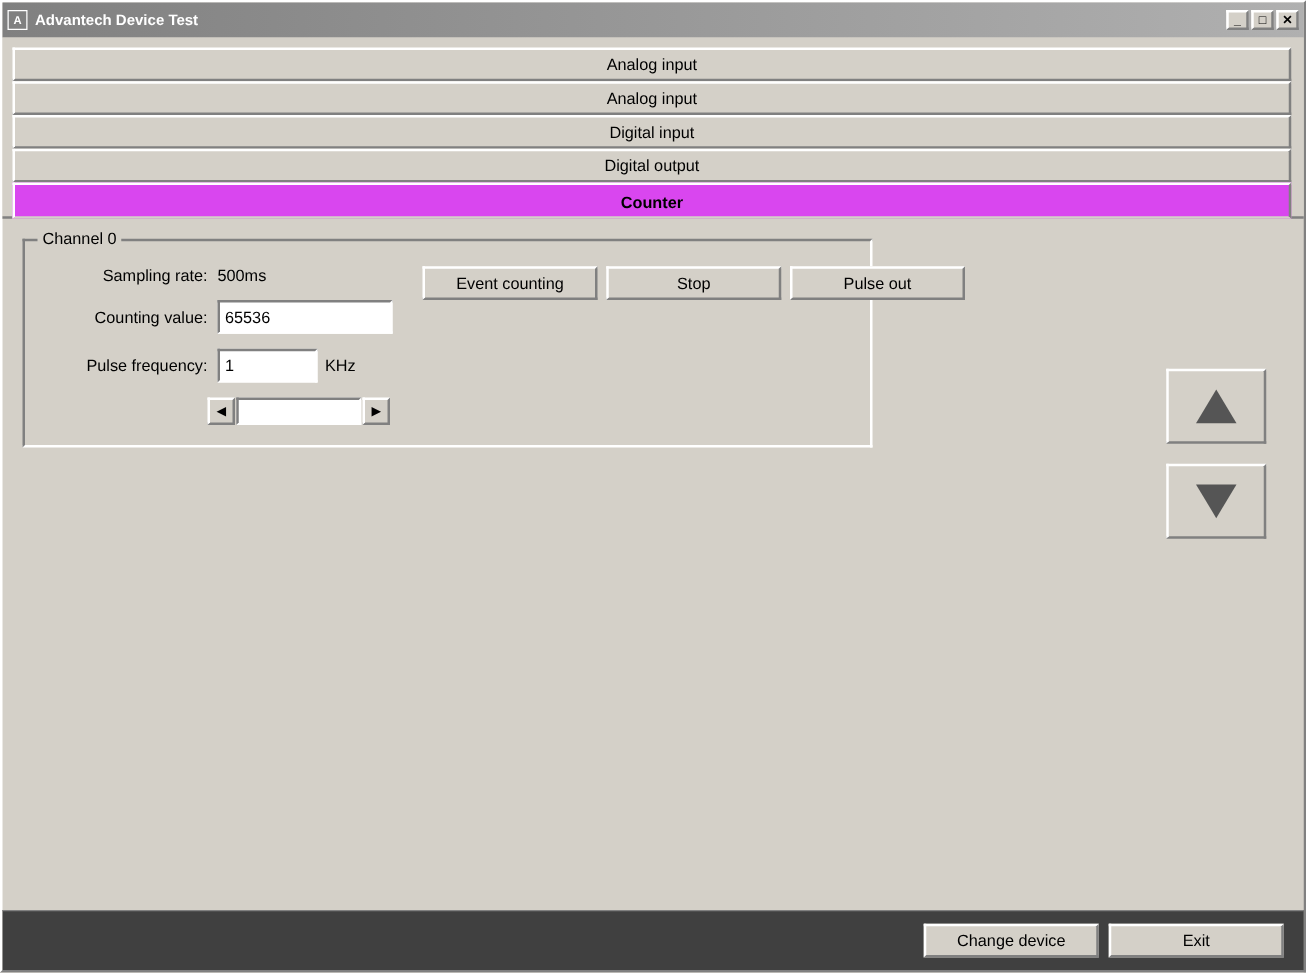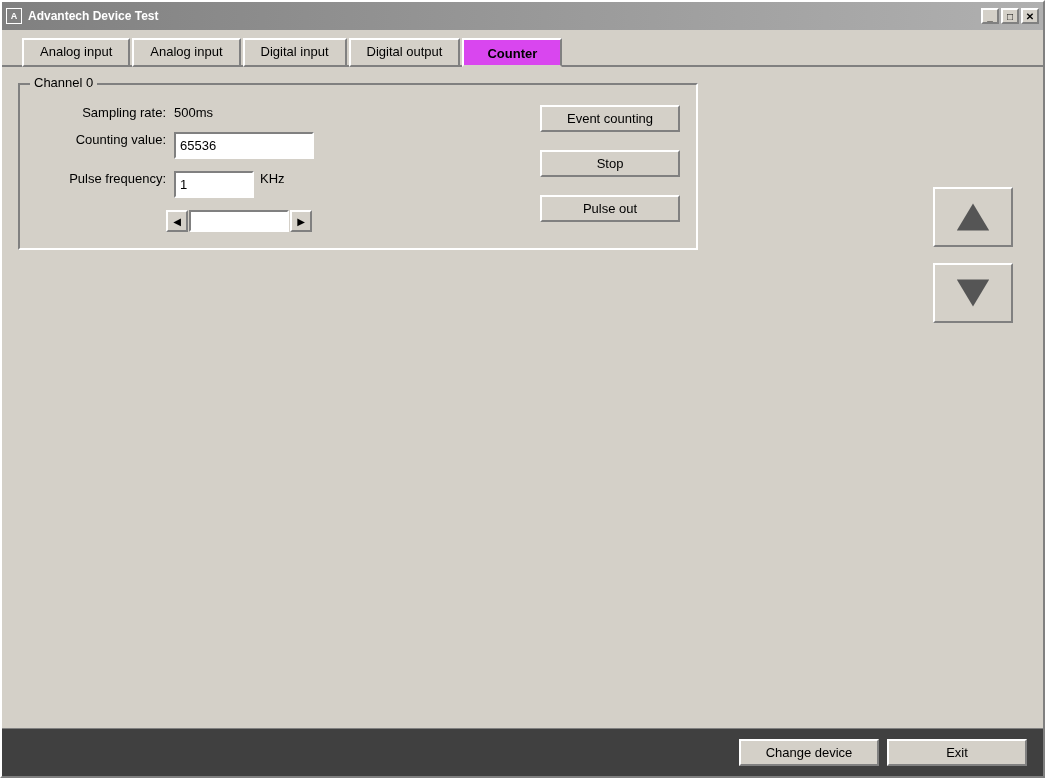--- a/index.html
+++ b/index.html
@@ -70,23 +70,24 @@
       cursor: pointer;
       display: flex;
       align-items: center;
       justify-content: center;
       font-size: 10px;
       font-weight: bold;
     }
 
     .tab-bar {
       display: flex;
-      padding: 6px 8px 0 20px;
+      padding: 6px 8px 0 8px;
       background: #d4d0c8;
       border-bottom: 2px solid #808080;
+      flex-direction: column;
     }
 
     .tab {
       padding: 4px 16px;
       background: #d4d0c8;
       border: 2px solid;
       border-top-color: #fff;
       border-left-color: #fff;
       border-right-color: #808080;
       border-bottom-color: #808080;
@@ -129,21 +130,21 @@
       position: absolute;
       top: -10px;
       left: 10px;
       background: #d4d0c8;
       padding: 0 4px;
       font-size: 13px;
     }
 
     .field-row {
       display: flex;
-      align-items: flex-start;
+      align-items: center;
       margin-bottom: 12px;
     }
 
     .field-label {
       width: 130px;
       text-align: right;
       margin-right: 8px;
       font-size: 13px;
     }
 
@@ -168,22 +169,22 @@
       width: 80px;
     }
 
     .unit-label {
       margin-left: 6px;
       font-size: 13px;
     }
 
     .button-group {
       display: flex;
-      flex-direction: column;
-      gap: 18px;
+      flex-direction: row;
+      gap: 7px;
       margin-left: 24px;
     }
 
     .win-button {
       background: #d4d0c8;
       border: 2px solid;
       border-top-color: #fff;
       border-left-color: #fff;
       border-right-color: #808080;
       border-bottom-color: #808080;

